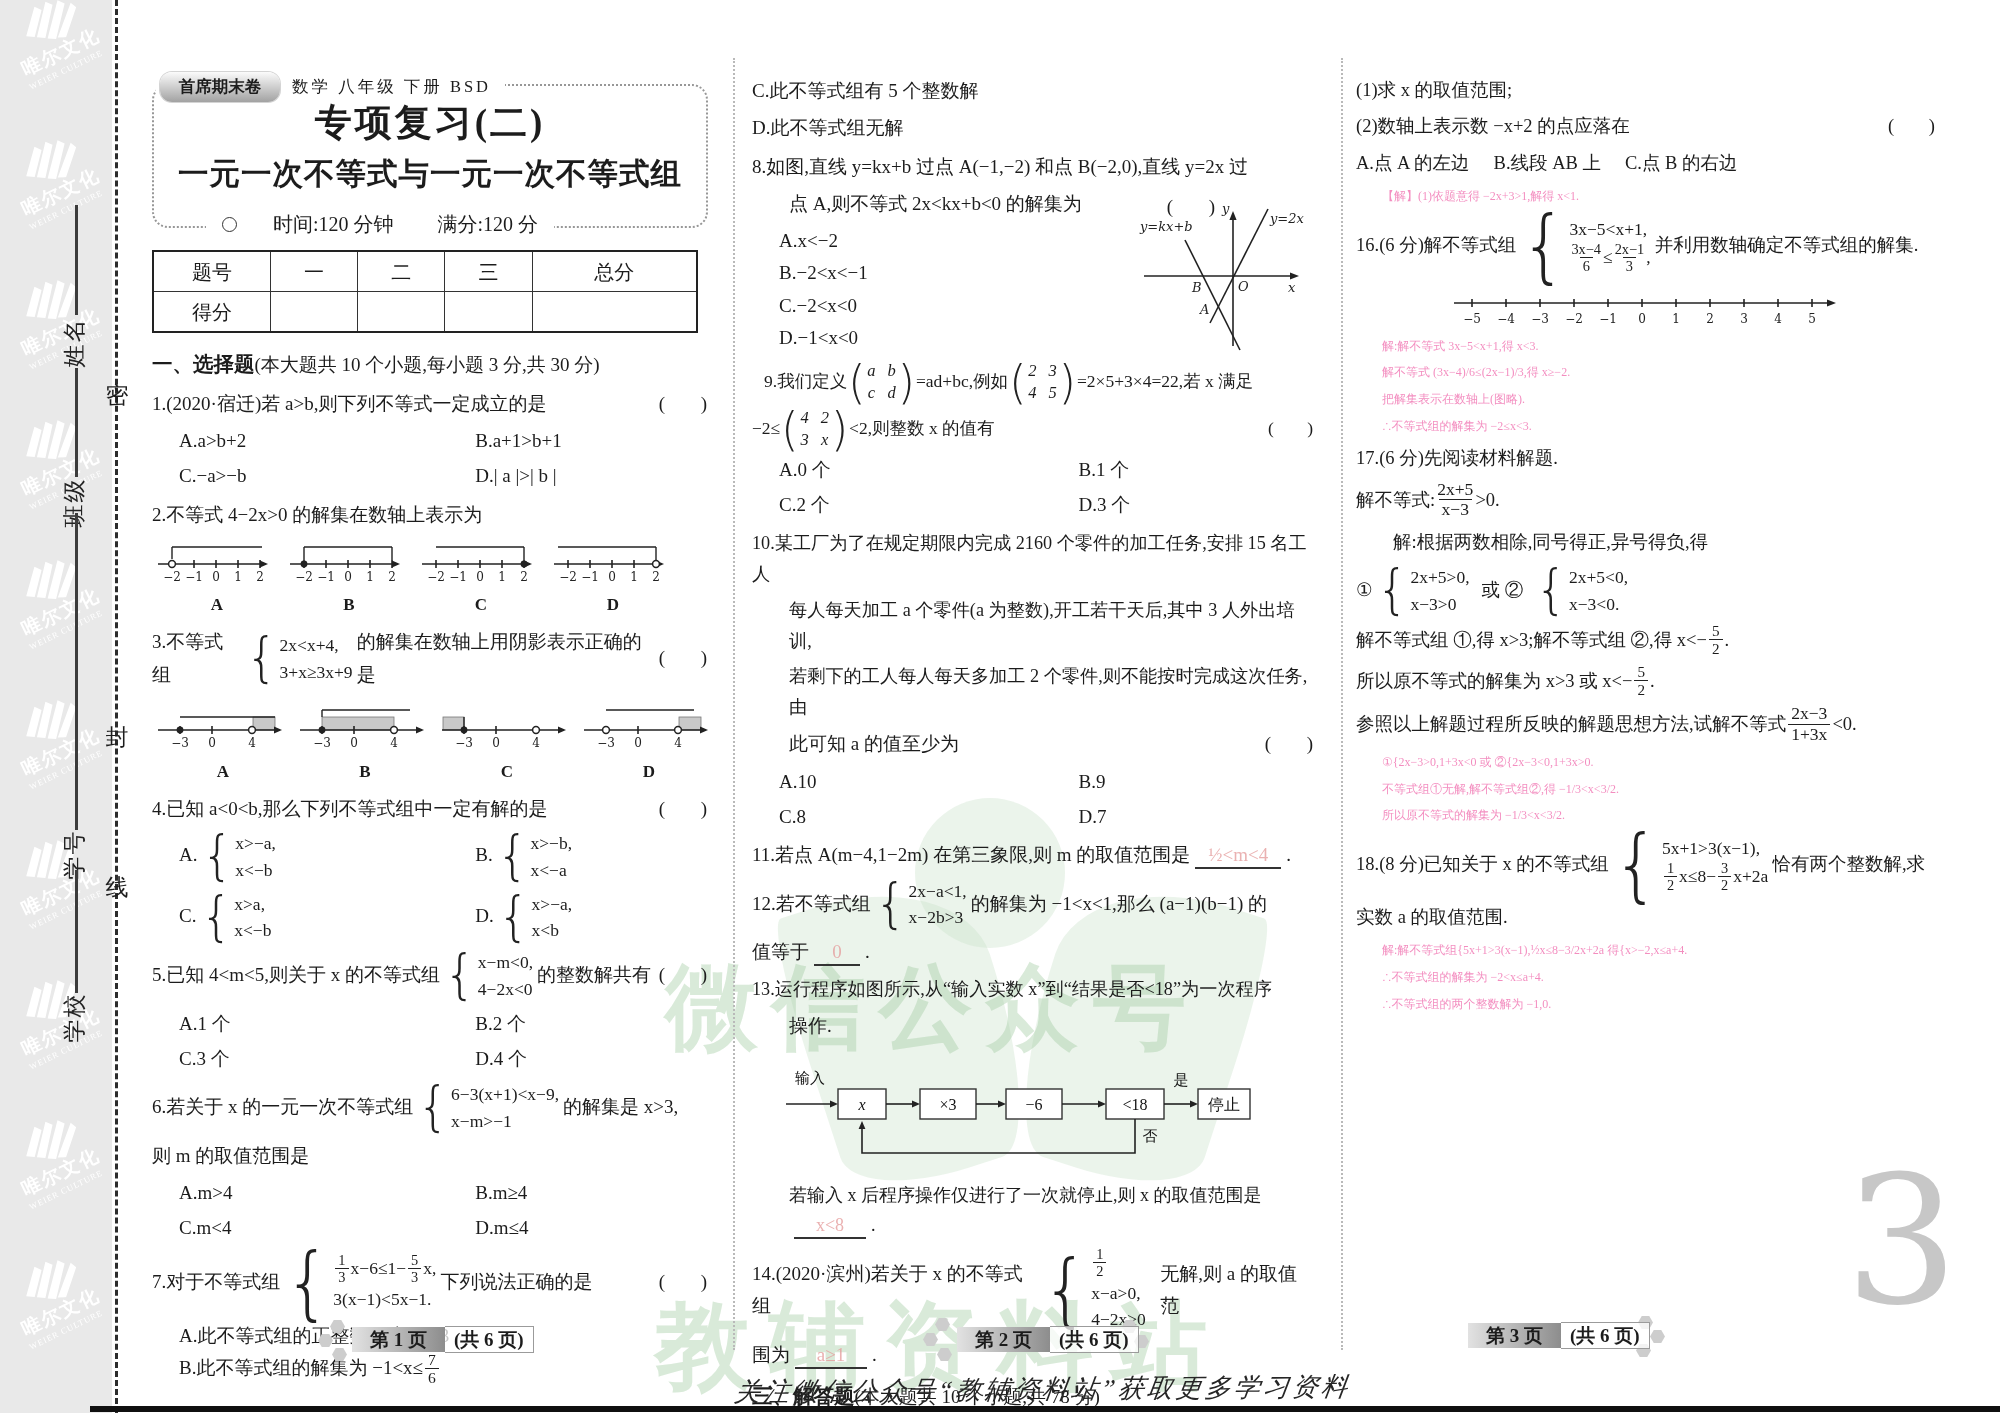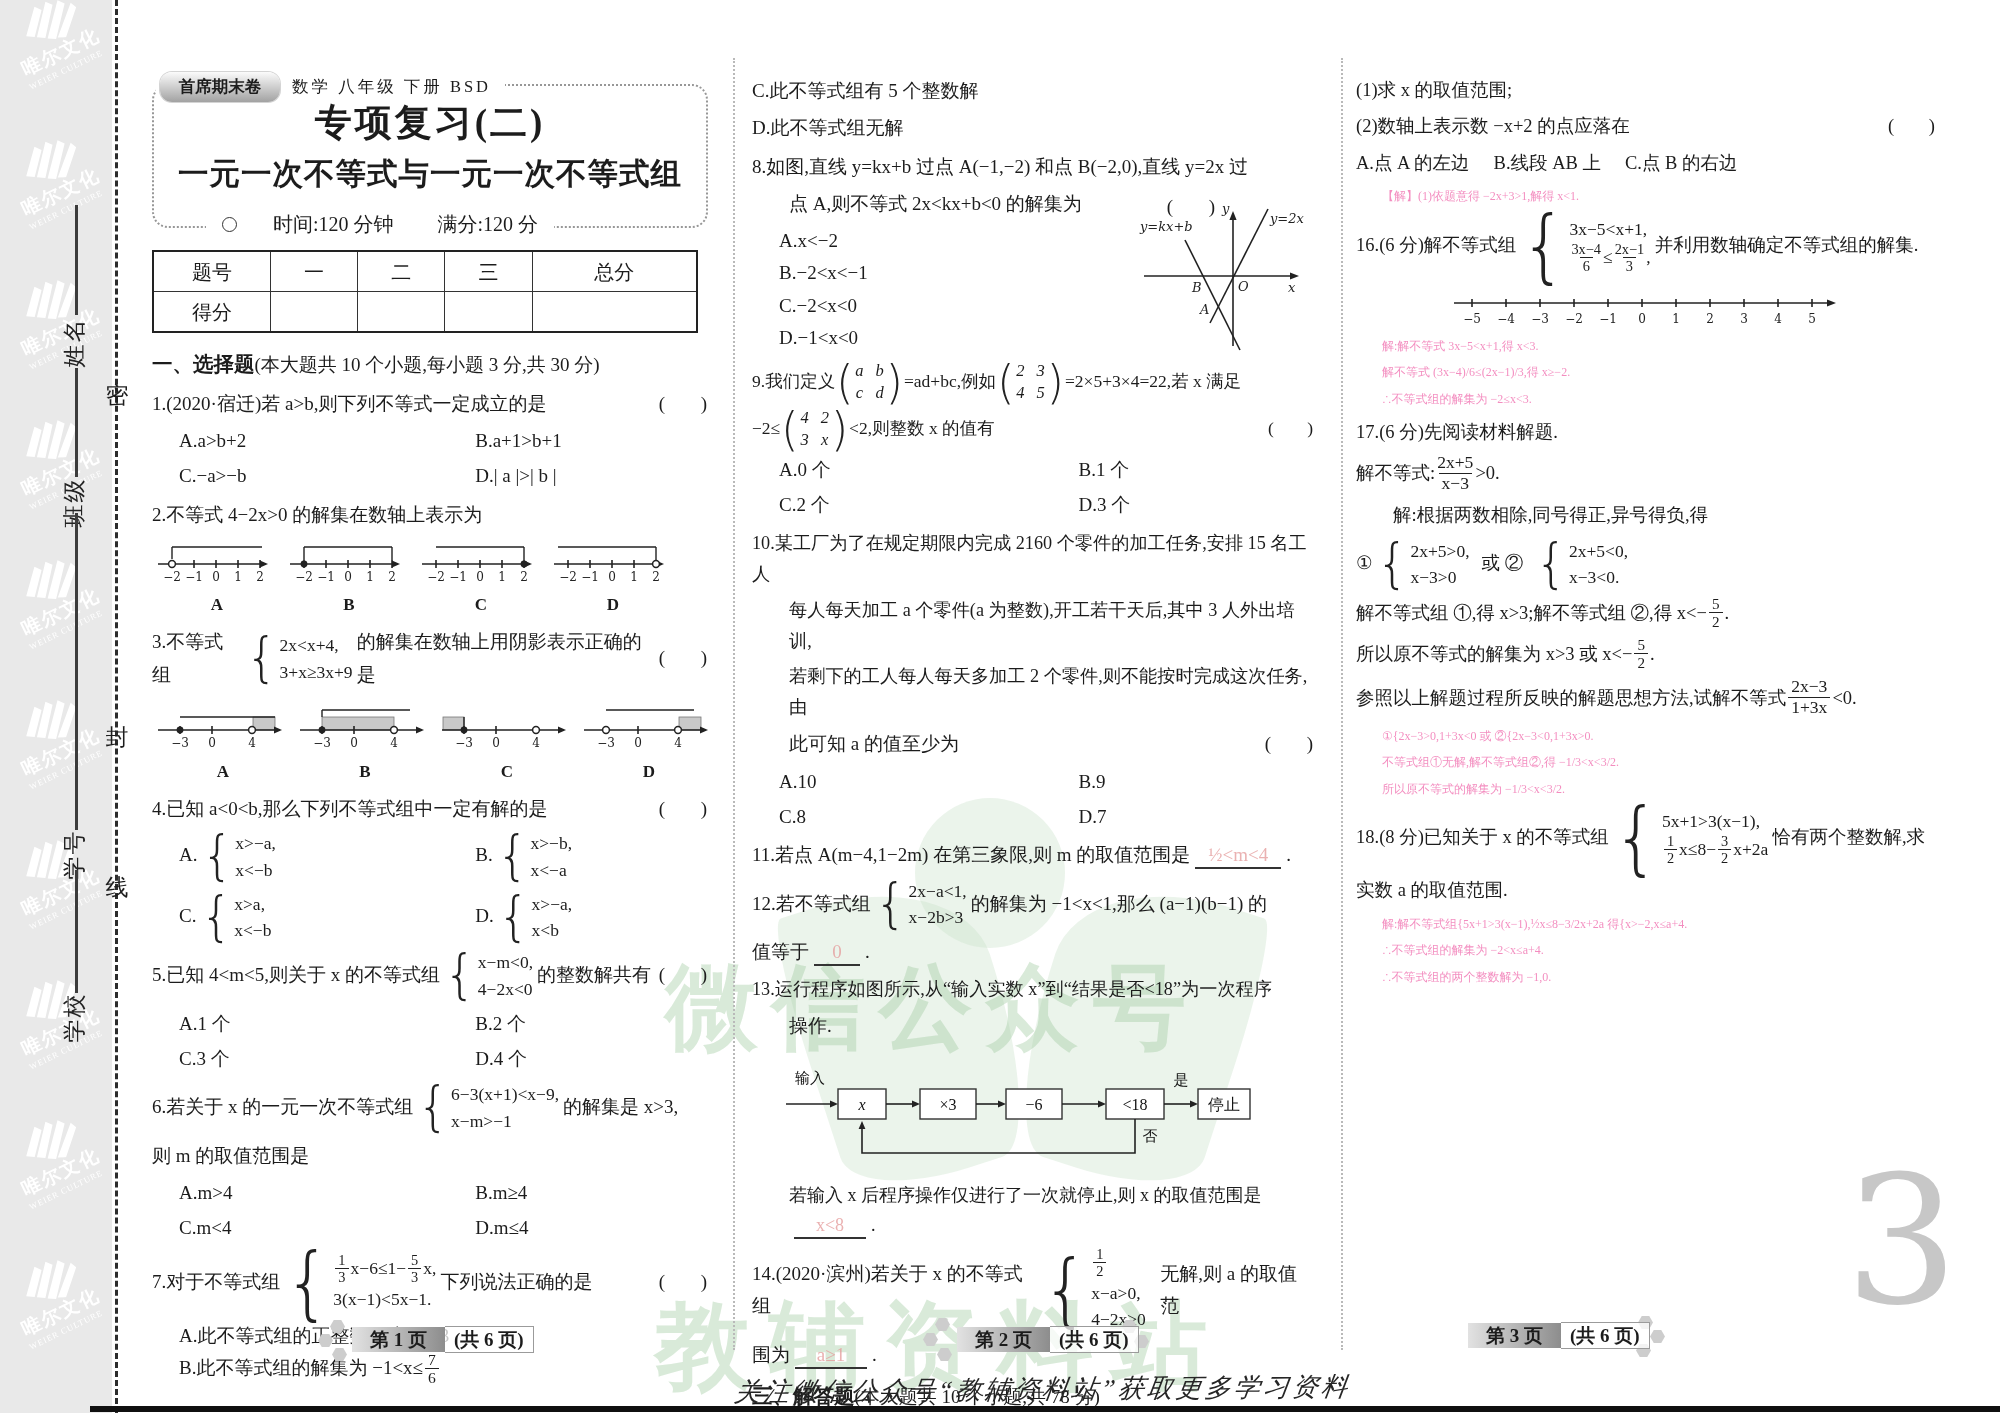--- a/index.html
+++ b/index.html
@@ -568,21 +568,21 @@
         <text class="gl" x="86" y="12">y</text>
         <text class="gl" x="134" y="22">y=2x</text>
         <text class="gl" x="56" y="91">B</text>
         <text class="gl" x="102" y="90">O</text>
         <text class="gl" x="152" y="91">x</text>
         <text class="gl" x="64" y="113">A</text>
       </svg>
     </div>
 
     <div class="q" style="font-size:17.5px">
-      <div class="sysline" style="margin:4px 0">
+      <div class="sysline" style="margin:4px 12px">
         <span>9.我们定义</span>
         <span class="mat">
             <span class="mp">(</span>
             <span class="mg">
               <span>a</span>
               <span>b</span>
               <span>c</span>
               <span>d</span>
             </span>
             <span class="mp">)</span>
@@ -770,20 +770,21 @@
         <text class="tk" x="162" y="40">−1</text>
         <text class="tk" x="196" y="40">0</text>
         <text class="tk" x="230" y="40">1</text>
         <text class="tk" x="264" y="40">2</text>
         <text class="tk" x="298" y="40">3</text>
         <text class="tk" x="332" y="40">4</text>
         <text class="tk" x="366" y="40">5</text>
       </svg>
       <div class="sol">解:解不等式 3x−5&lt;x+1,得 x&lt;3.</div>
       <div class="sol">解不等式 (3x−4)/6≤(2x−1)/3,得 x≥−2.</div>
+      <div class="sol">把解集表示在数轴上(图略).</div>
       <div class="sol">∴不等式组的解集为 −2≤x&lt;3.</div>
     </div>
 
     <div class="q">
       <div class="qline">17.(6 分)先阅读材料解题.</div>
       <div class="sysline ind">
         <span>解不等式:</span>
         <span class="frac" style="font-size:.95em">
             <span>2x+5</span>
             <span class="fd">x−3</span>

